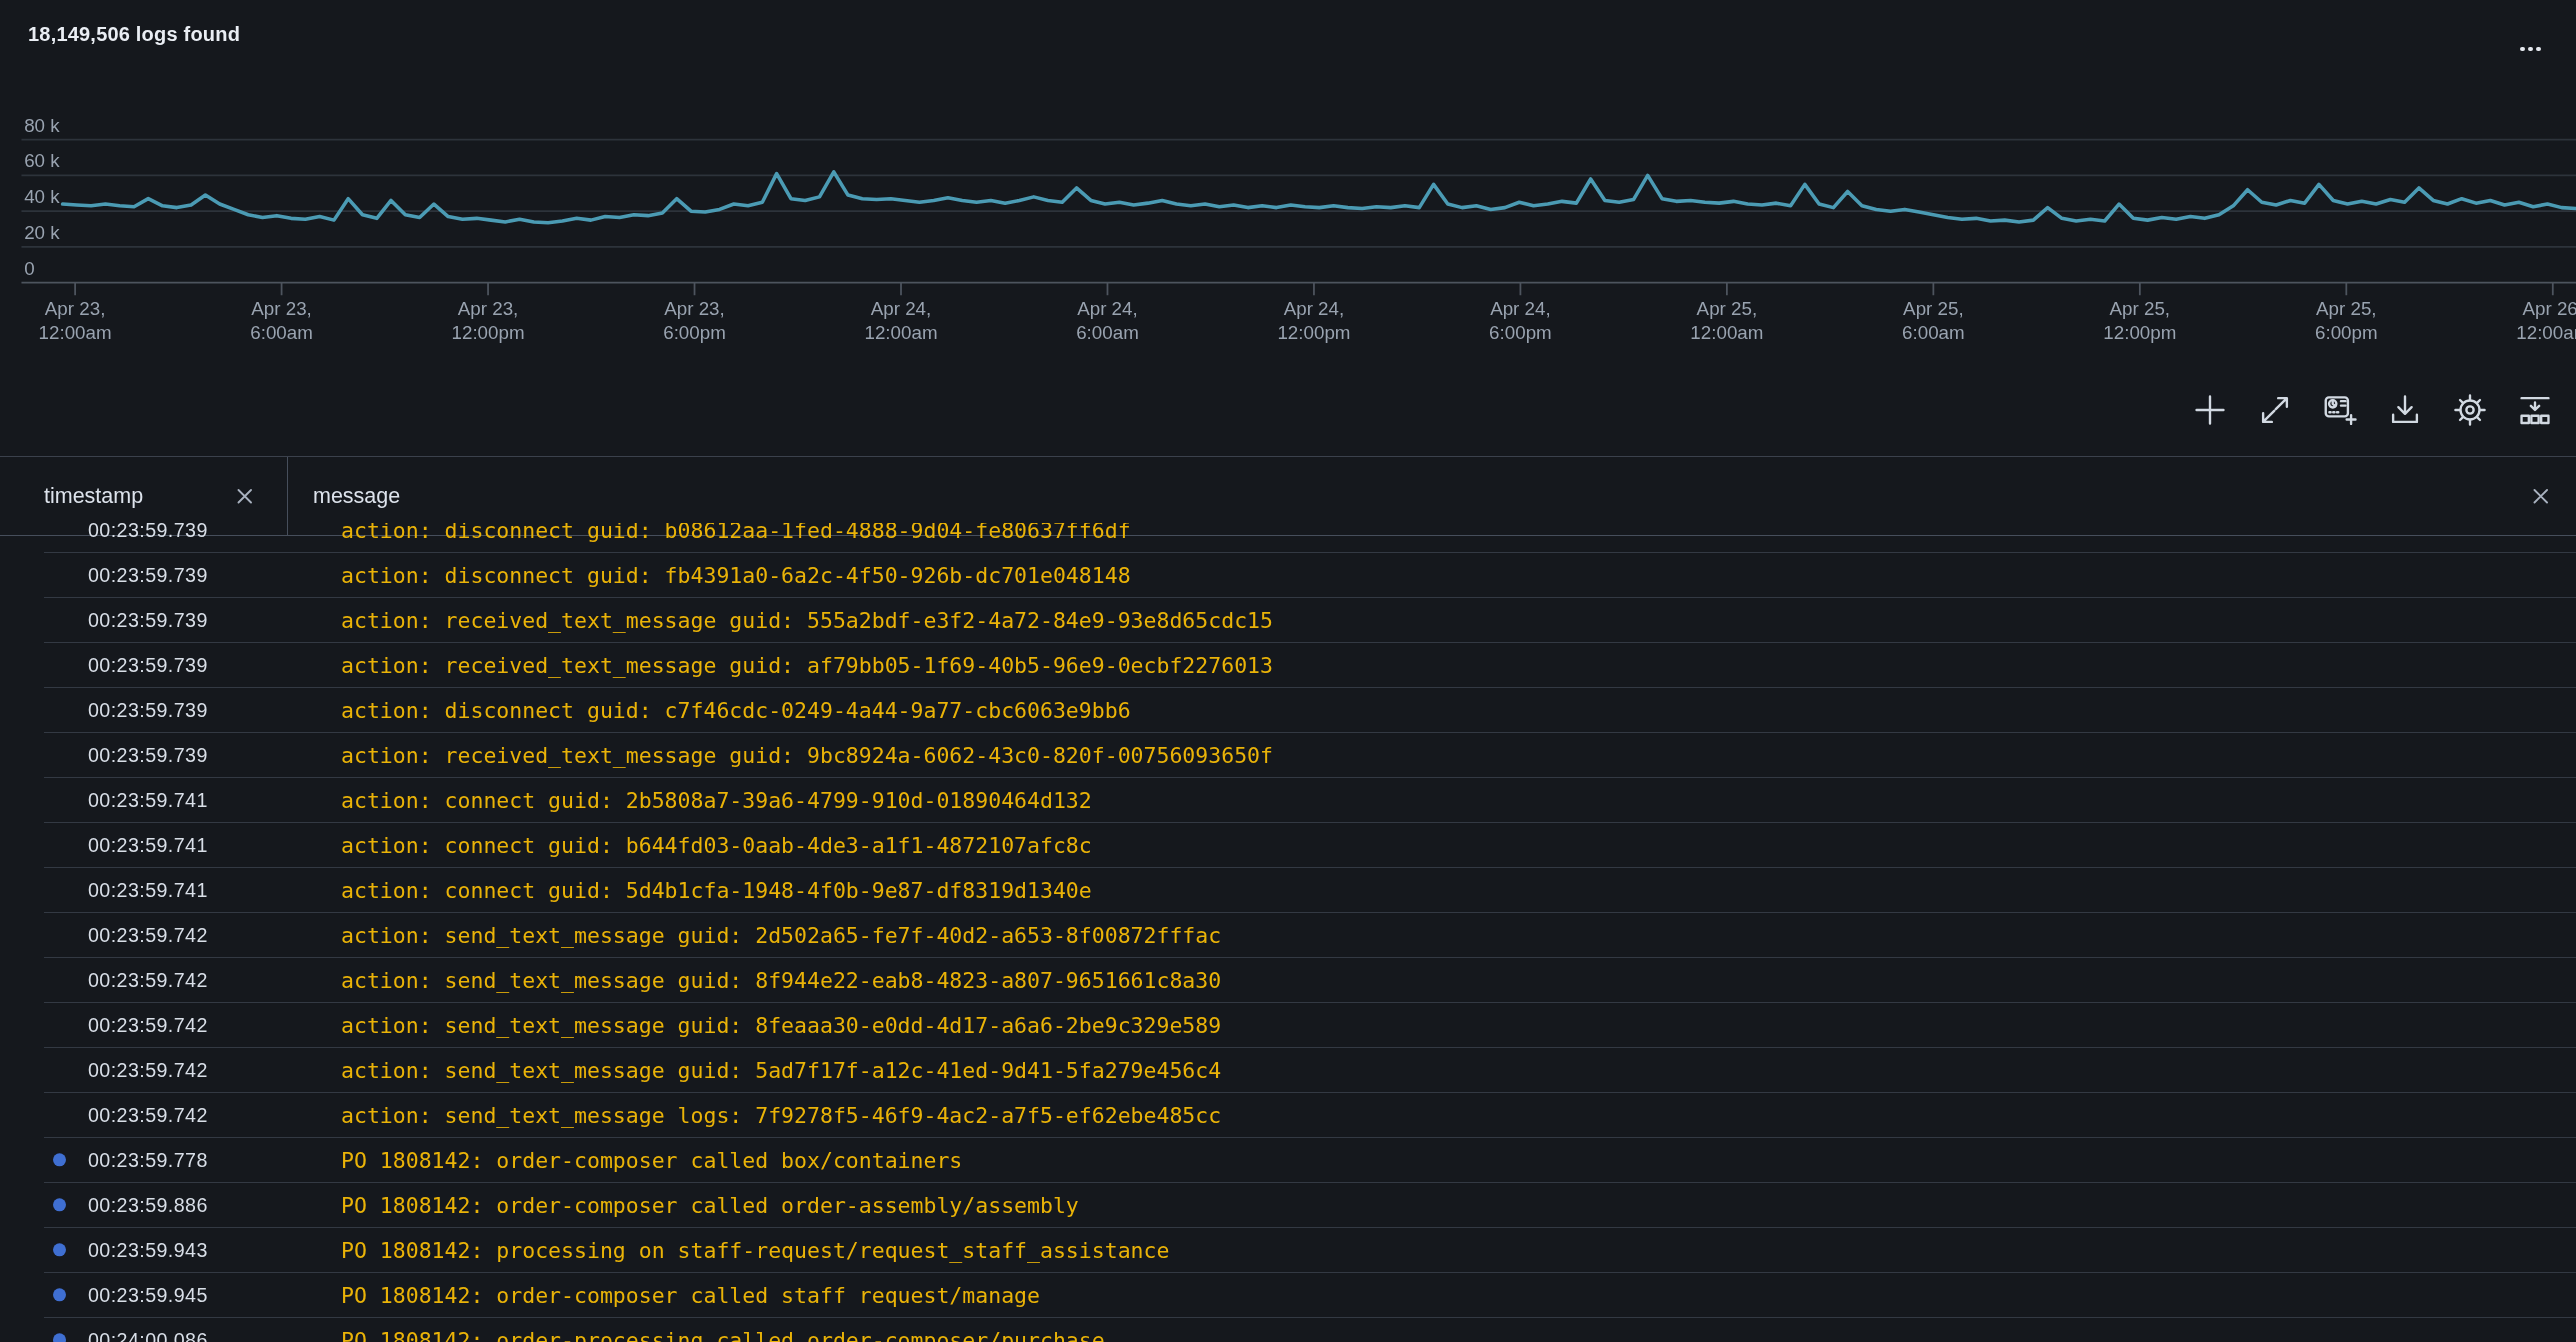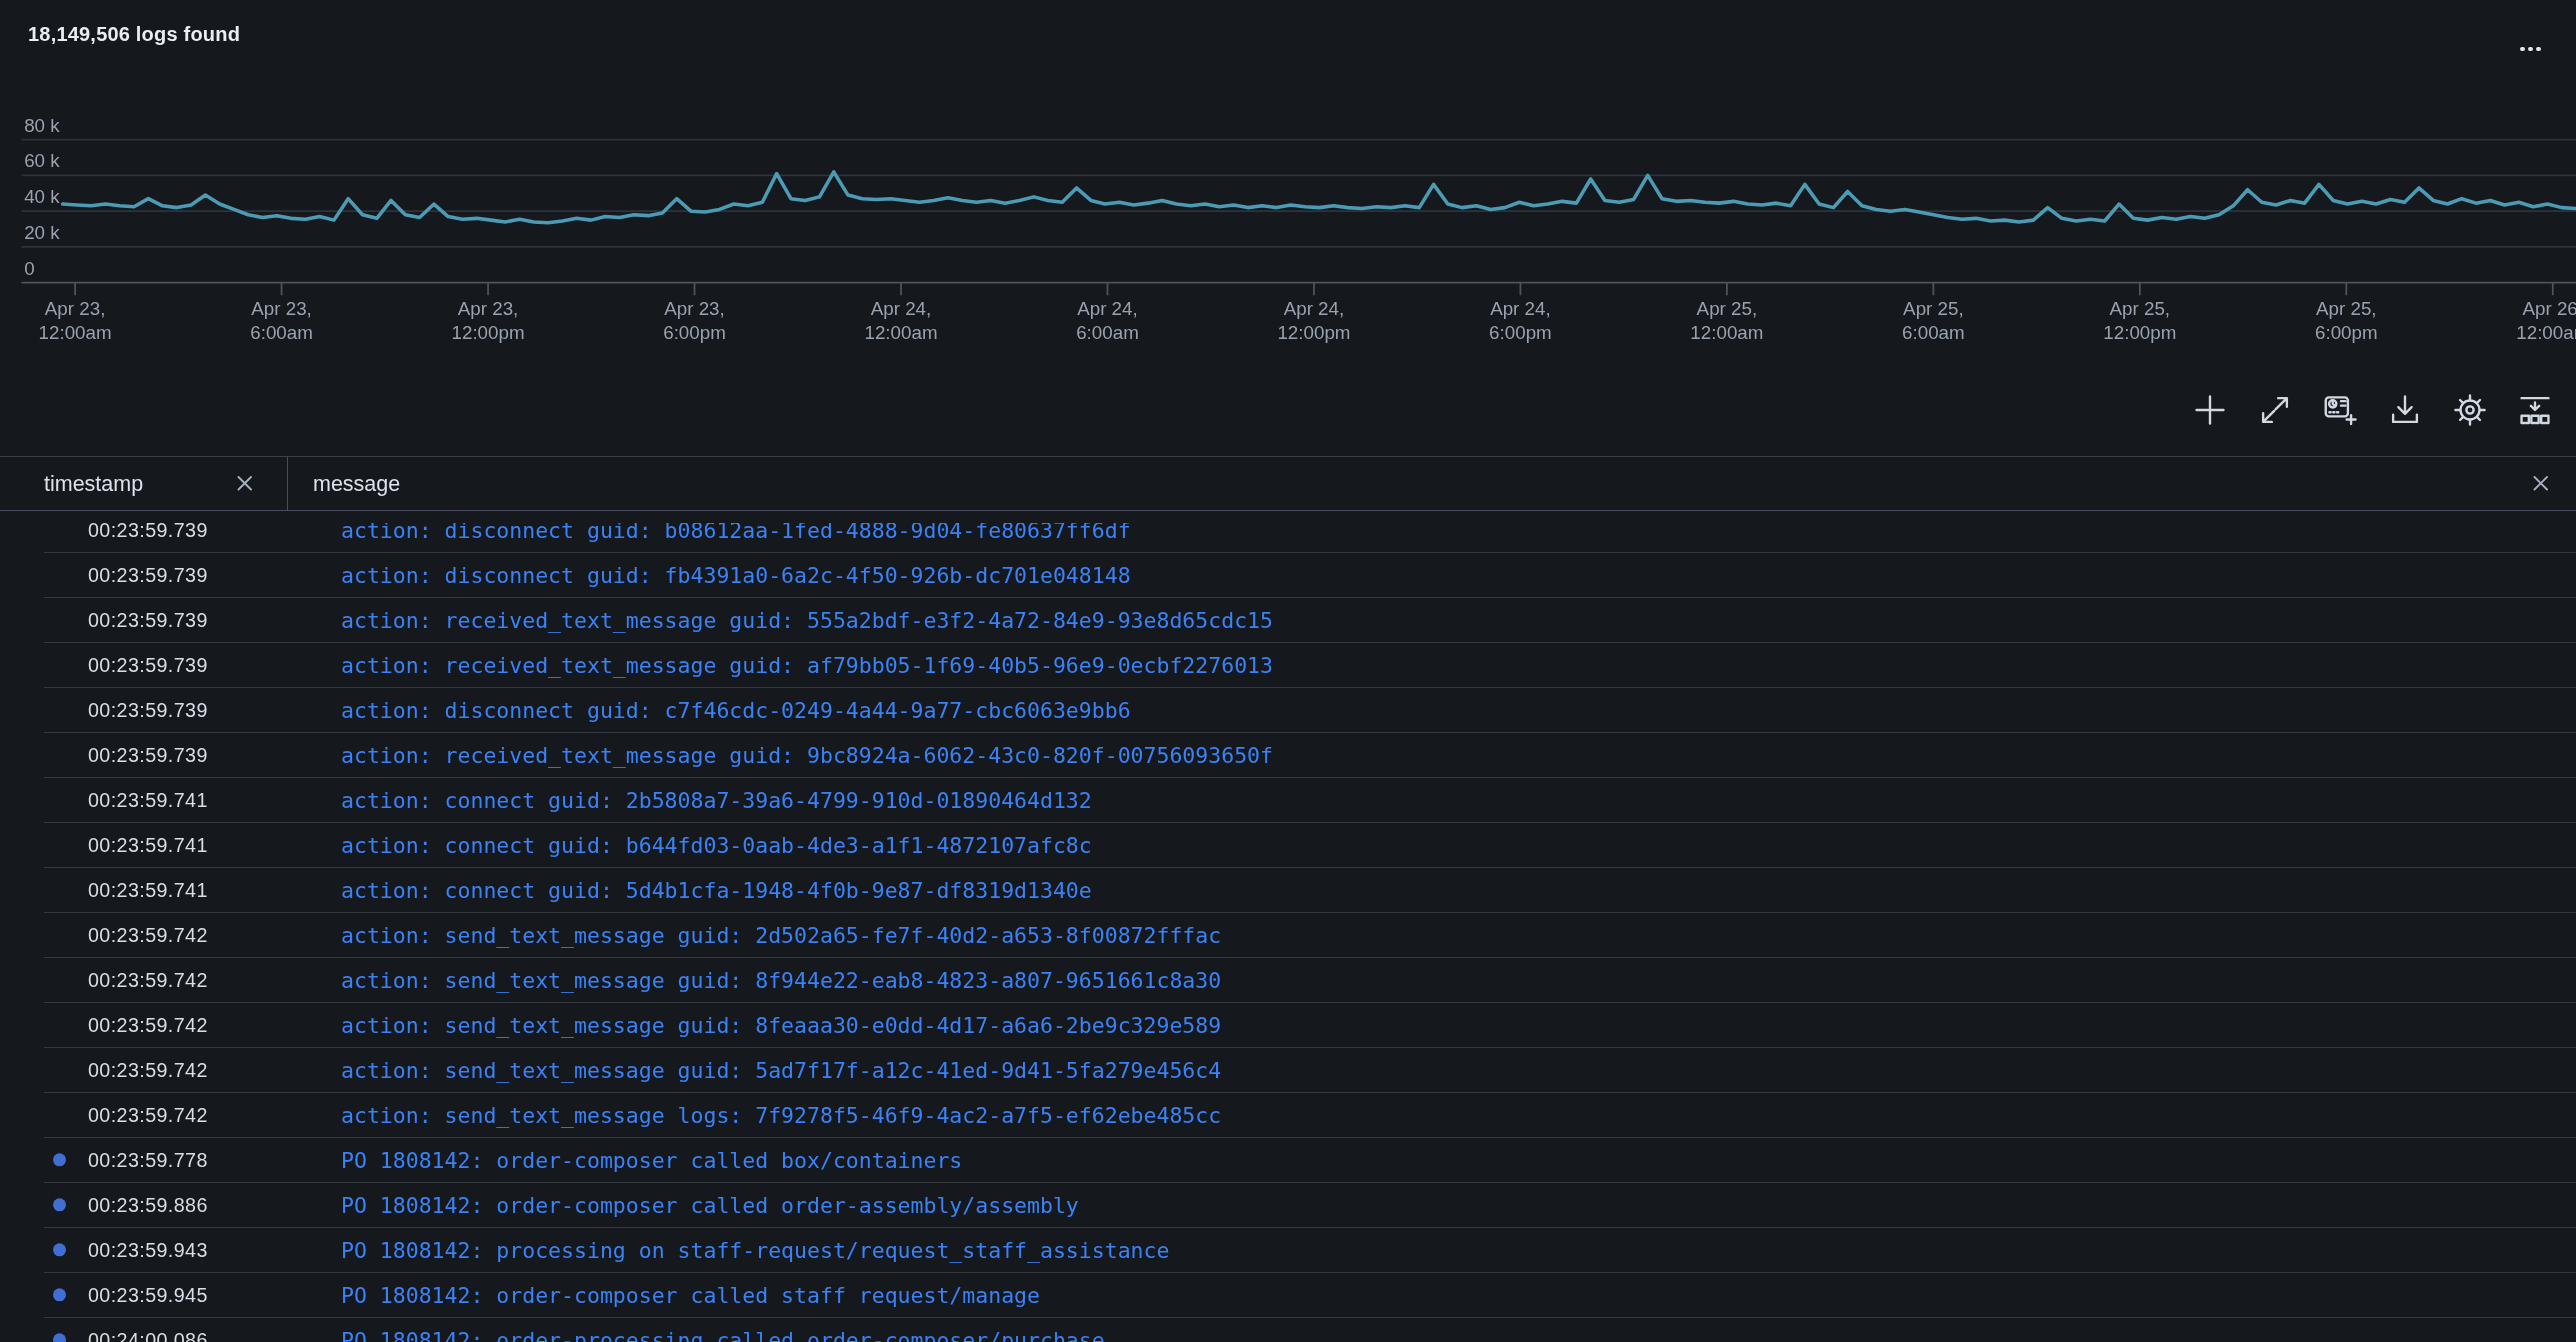--- a/index.html
+++ b/index.html
@@ -27,21 +27,21 @@
   .tool-btn{
     width:38px;height:38px;background:none;border:none;padding:0;cursor:pointer;
     display:flex;align-items:center;justify-content:center;
   }
   .tool-btn svg{
     width:38px;height:38px;stroke:#d2d9e2;fill:none;
     stroke-width:1.5;stroke-linecap:round;stroke-linejoin:round;
   }
   
   .grid-header{
-    position:absolute;top:456px;left:0;right:0;height:55px;box-sizing:border-box;
+    position:absolute;top:456px;left:0;right:0;height:80px;box-sizing:border-box;
     border-top:0.9px solid #3b414c;border-bottom:0.9px solid #464e5b;
   }
   .col-label{
     position:absolute;top:50%;transform:translateY(-50%);
     font-size:21.5px;font-weight:500;color:#dde3ec;
   }
   .col-label.ts{left:44px;}
   .col-label.msg{left:297px;margin-left:16px;}
   .v-divider{position:absolute;left:287px;top:0;bottom:0;width:0.9px;background:#464e5b;}
   .close-btn{
@@ -59,21 +59,21 @@
     border-bottom:0.9px solid #333943;
     margin-left:44px;
   }
   .log-row:first-child{margin-top:-15px;}
   .cell-ts{
     position:absolute;left:44px;top:50%;transform:translateY(-50%);
     font-size:19.7px;color:#d9dfe8;letter-spacing:0.4px;
   }
   .cell-msg{
     position:absolute;left:297px;top:50%;transform:translateY(-50%);
-    font-size:21.5px;color:#3b82f6;
+    font-size:21.5px;color:#eab308;
     font-family:"DejaVu Sans Mono",monospace;white-space:pre;
   }
   .level-dot{
     position:absolute;left:9px;top:50%;transform:translateY(-50%);
     width:13.4px;height:13.4px;border-radius:50%;
   }
 </style>
 </head>
 <body>
 

